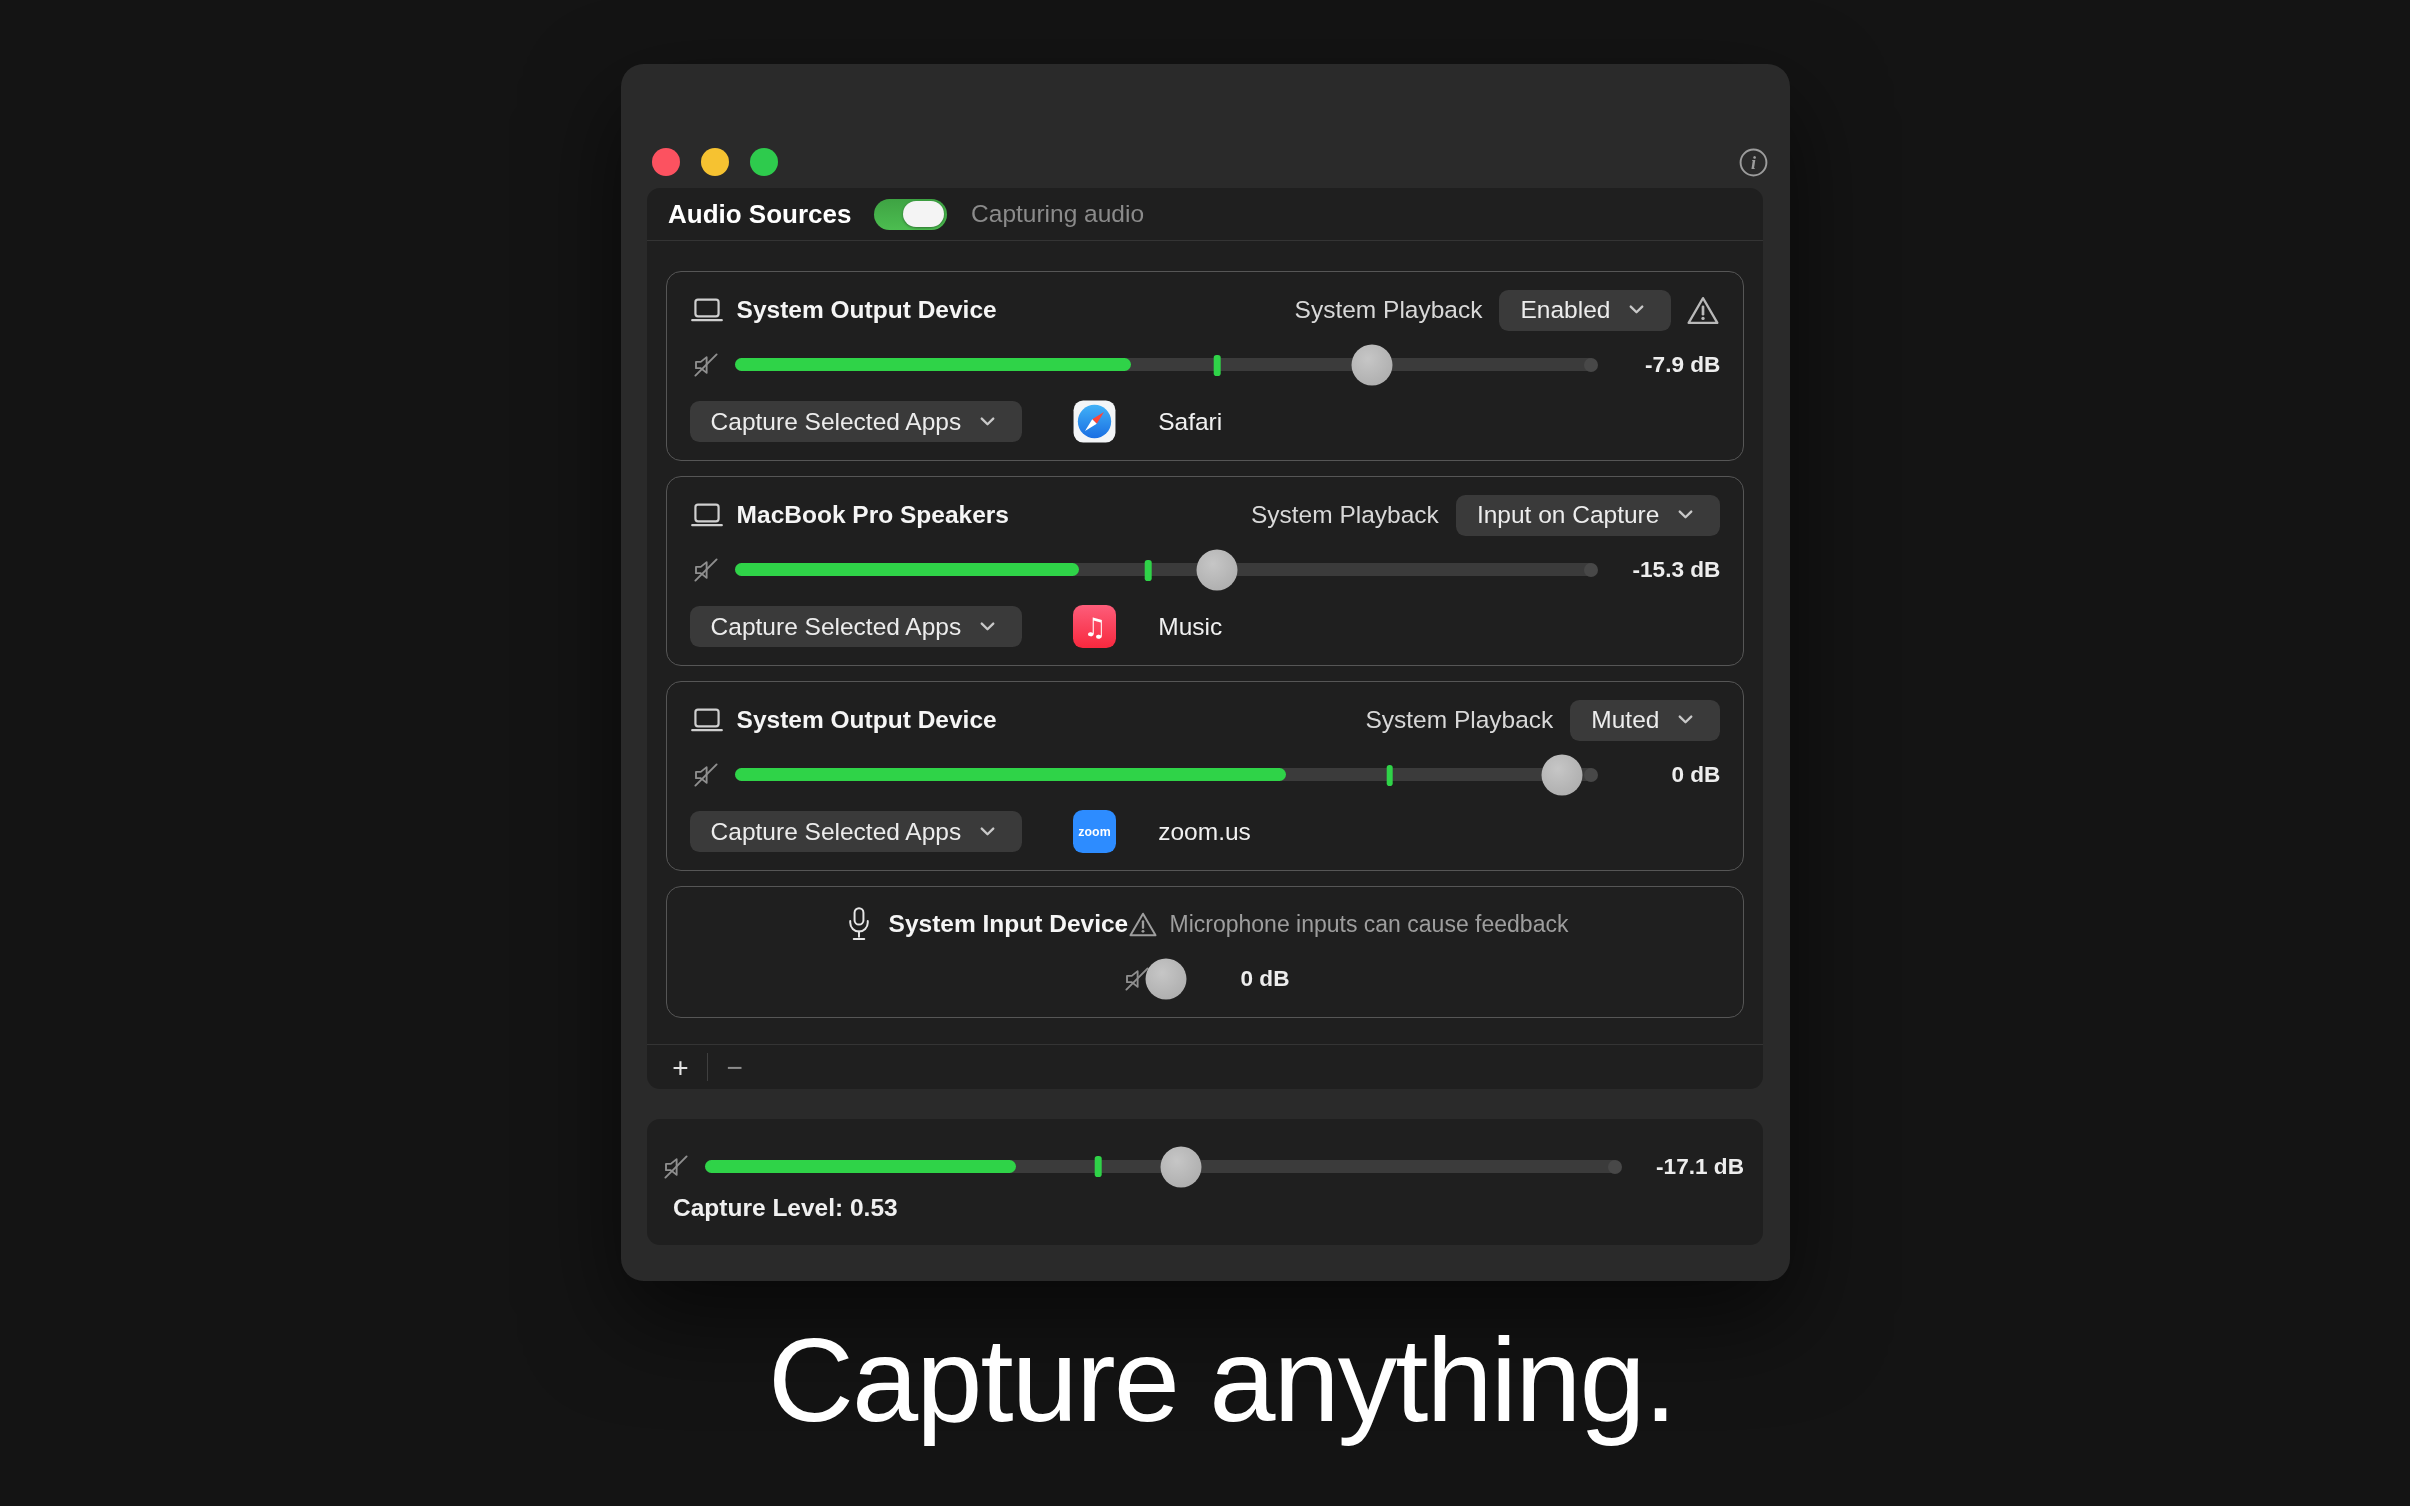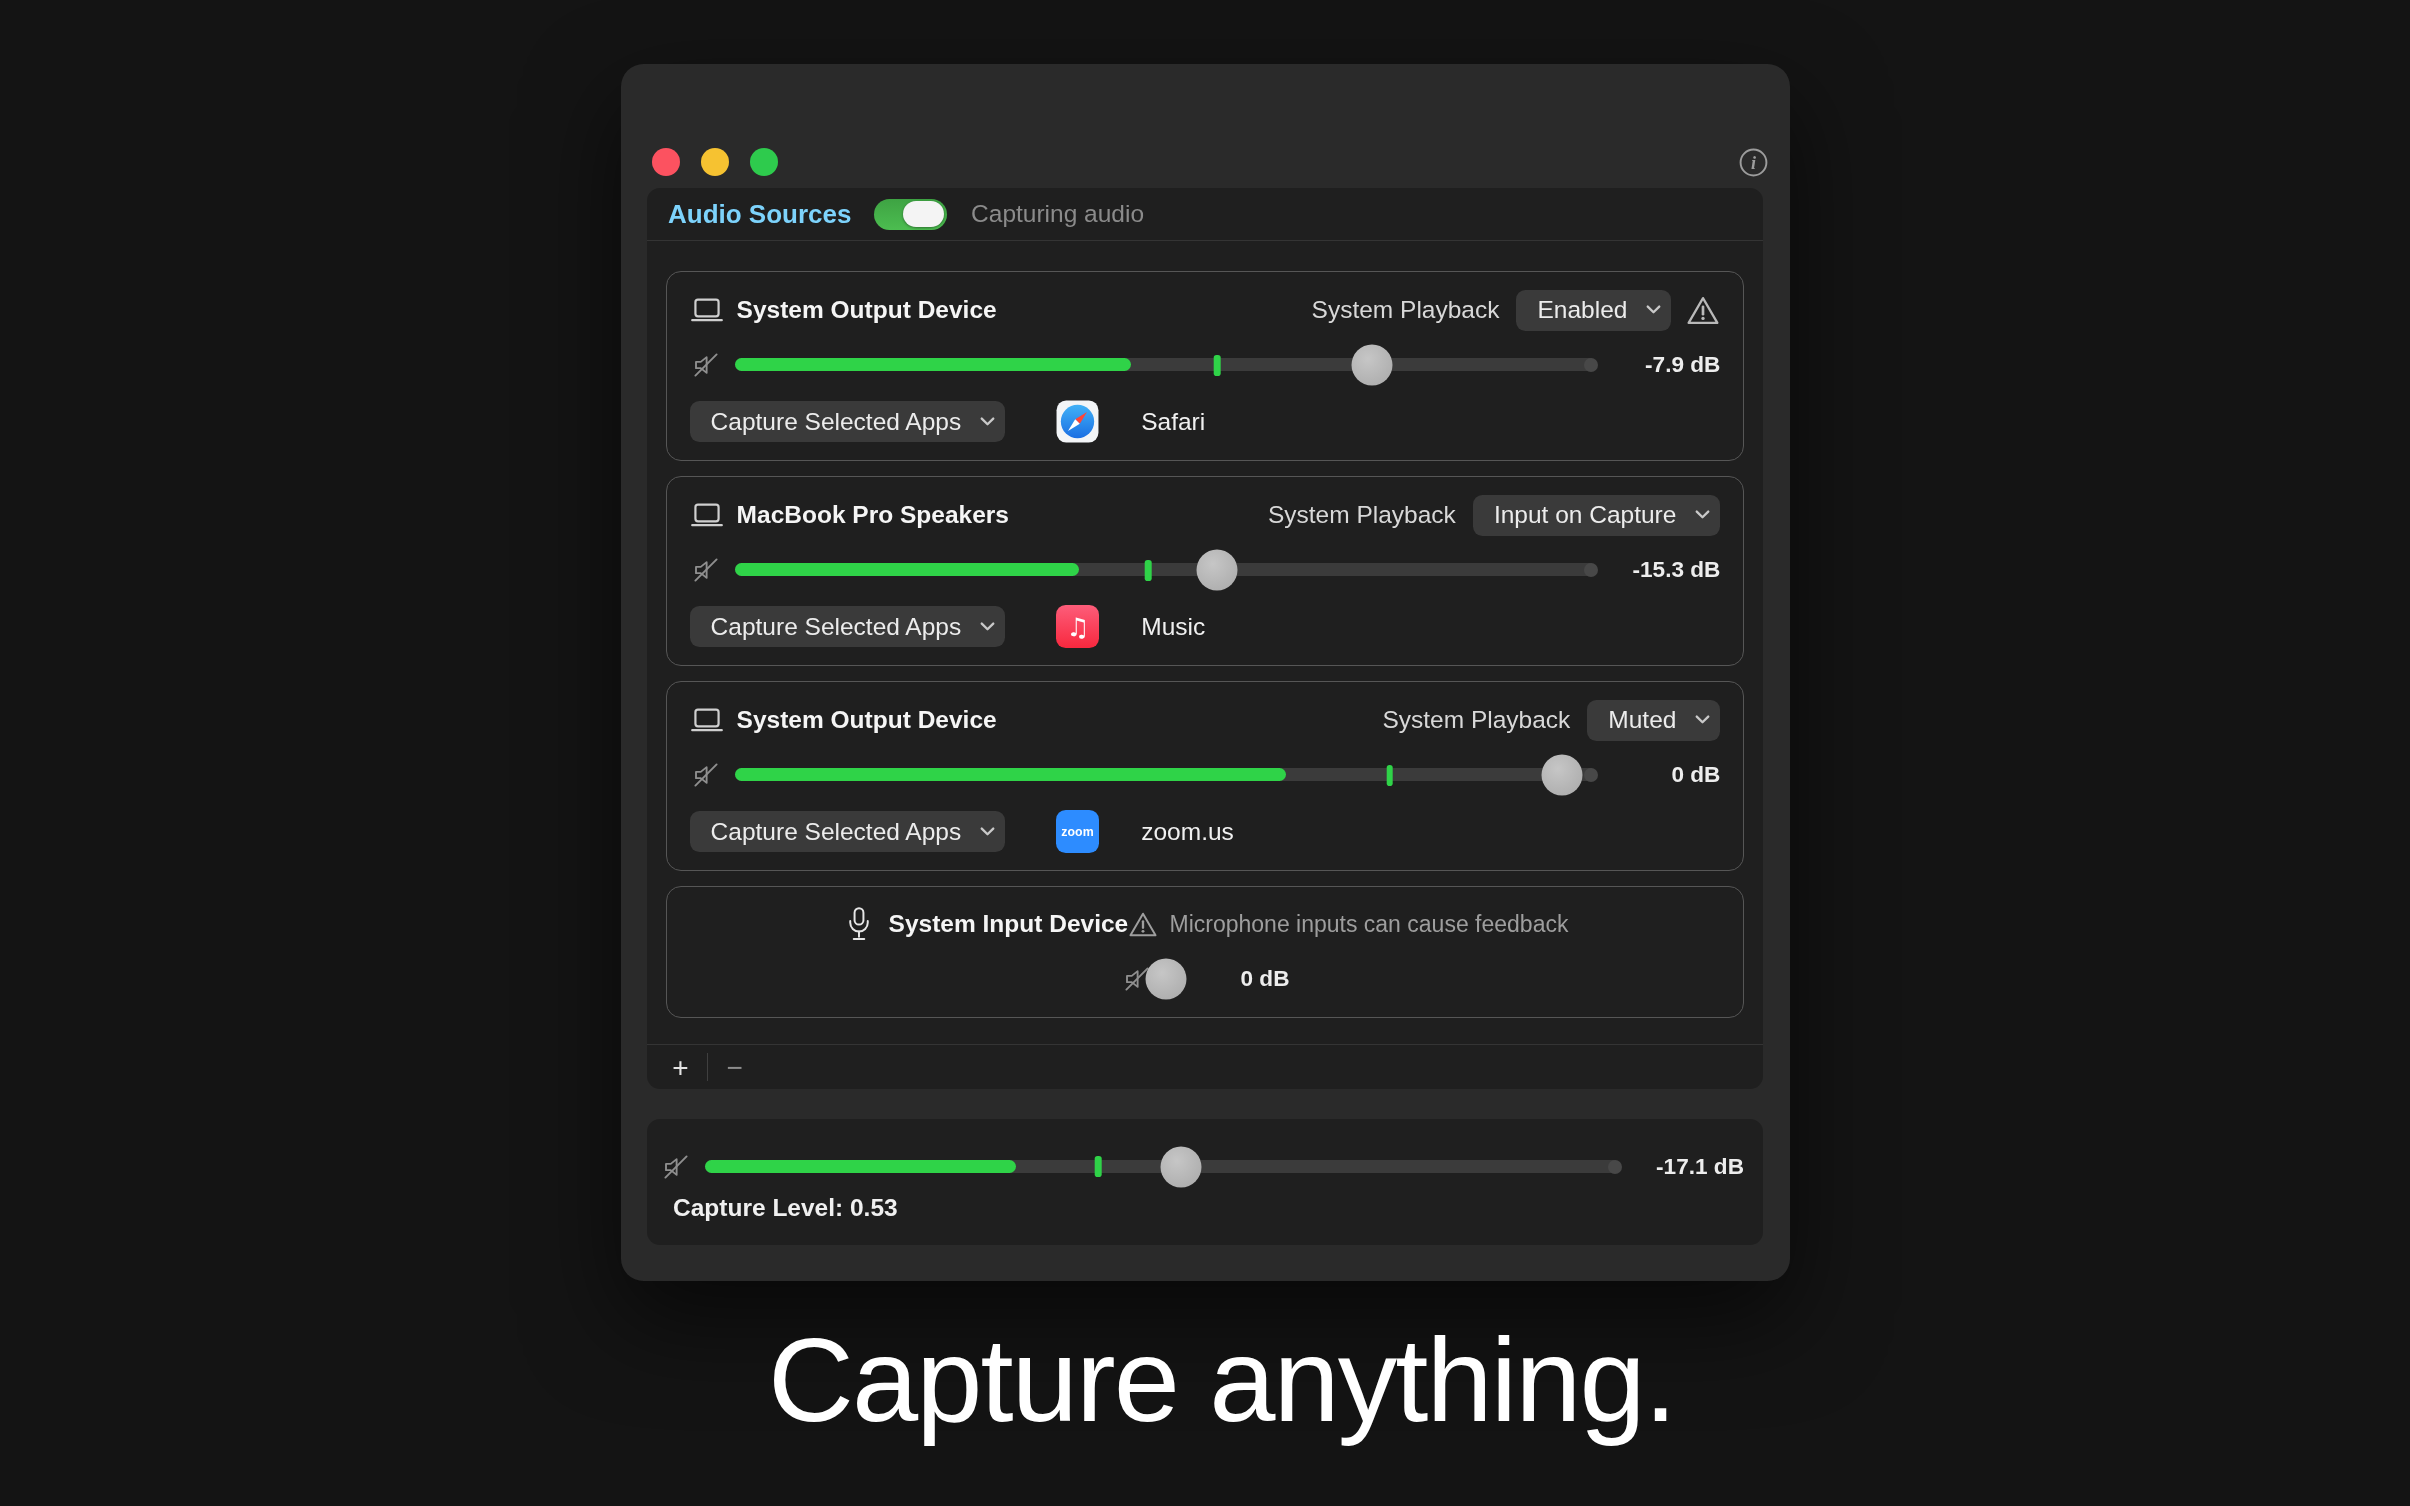--- a/index.html
+++ b/index.html
@@ -40,21 +40,21 @@
 
   
   .sources-panel {
     position:absolute; top:124px; left:26px; width:1116px; height:901px;
     background:#1f1f1f; border-radius:13px;
   }
   .panel-header {
     height:53px; display:flex; align-items:center; padding:0 21px;
     border-bottom:1.9px solid #343434;
   }
-  .panel-header .hdr-label { font-size:26px; font-weight:bold; color:#7dd3fc; }
+  .panel-header .hdr-label { font-size:26px; font-weight:bold; color:#ffffff; }
   .toggle {
     margin-left:22.6px; width:73px; height:31px; border-radius:16px;
     background:linear-gradient(#3ea343,#4cbd50); position:relative; flex:0 0 auto;
   }
   .toggle .toggle-knob {
     position:absolute; top:2.8px; right:2.8px; width:41px; height:25.4px;
     border-radius:13px; background:#f4f4f4;
     box-shadow:0 0.9px 2.8px rgba(0,0,0,.4);
   }
   .panel-header .hdr-status { margin-left:24px; font-size:24.5px; color:#8b8b8b; }
@@ -67,21 +67,21 @@
   }
   .card.short { height:132px;align-items:center; }
 
   .card-head { display:flex; align-items:center; height:43px; }
   .dev-icon { width:34px; display:flex; justify-content:center; flex:0 0 auto; }
   .dev-name { margin-left:13px; font-size:24.5px; font-weight:bold; color:#f5f5f5; }
   .head-right { margin-left:auto; display:flex; align-items:center; }
   .playback-label { font-size:24.5px; color:#d8d8d8; margin-right:17px; }
   .dropdown {
     height:41px; background:#3a3a3a; border-radius:9.4px;
-    display:inline-flex; align-items:center; gap:19px; padding:0 10px 0 21px;
+    display:inline-flex; align-items:center; gap:19px; padding:0 27px 0 21px;
     font-size:24.5px; color:#ececec; white-space:nowrap;
   }
   .warn-after { margin-left:15px; }
   .warn-text { font-size:23px; color:#9e9e9e; margin-left:11.3px; }
 
   .slider-row { display:flex; align-items:center; margin-top:11.3px; height:45px; }
   .card.short .slider-row { margin-top:13px; }
   .mute-btn { width:32px; flex:0 0 auto; display:flex; justify-content:center; }
   .track {
     position:relative; flex:1; height:13px; margin-left:13px;

